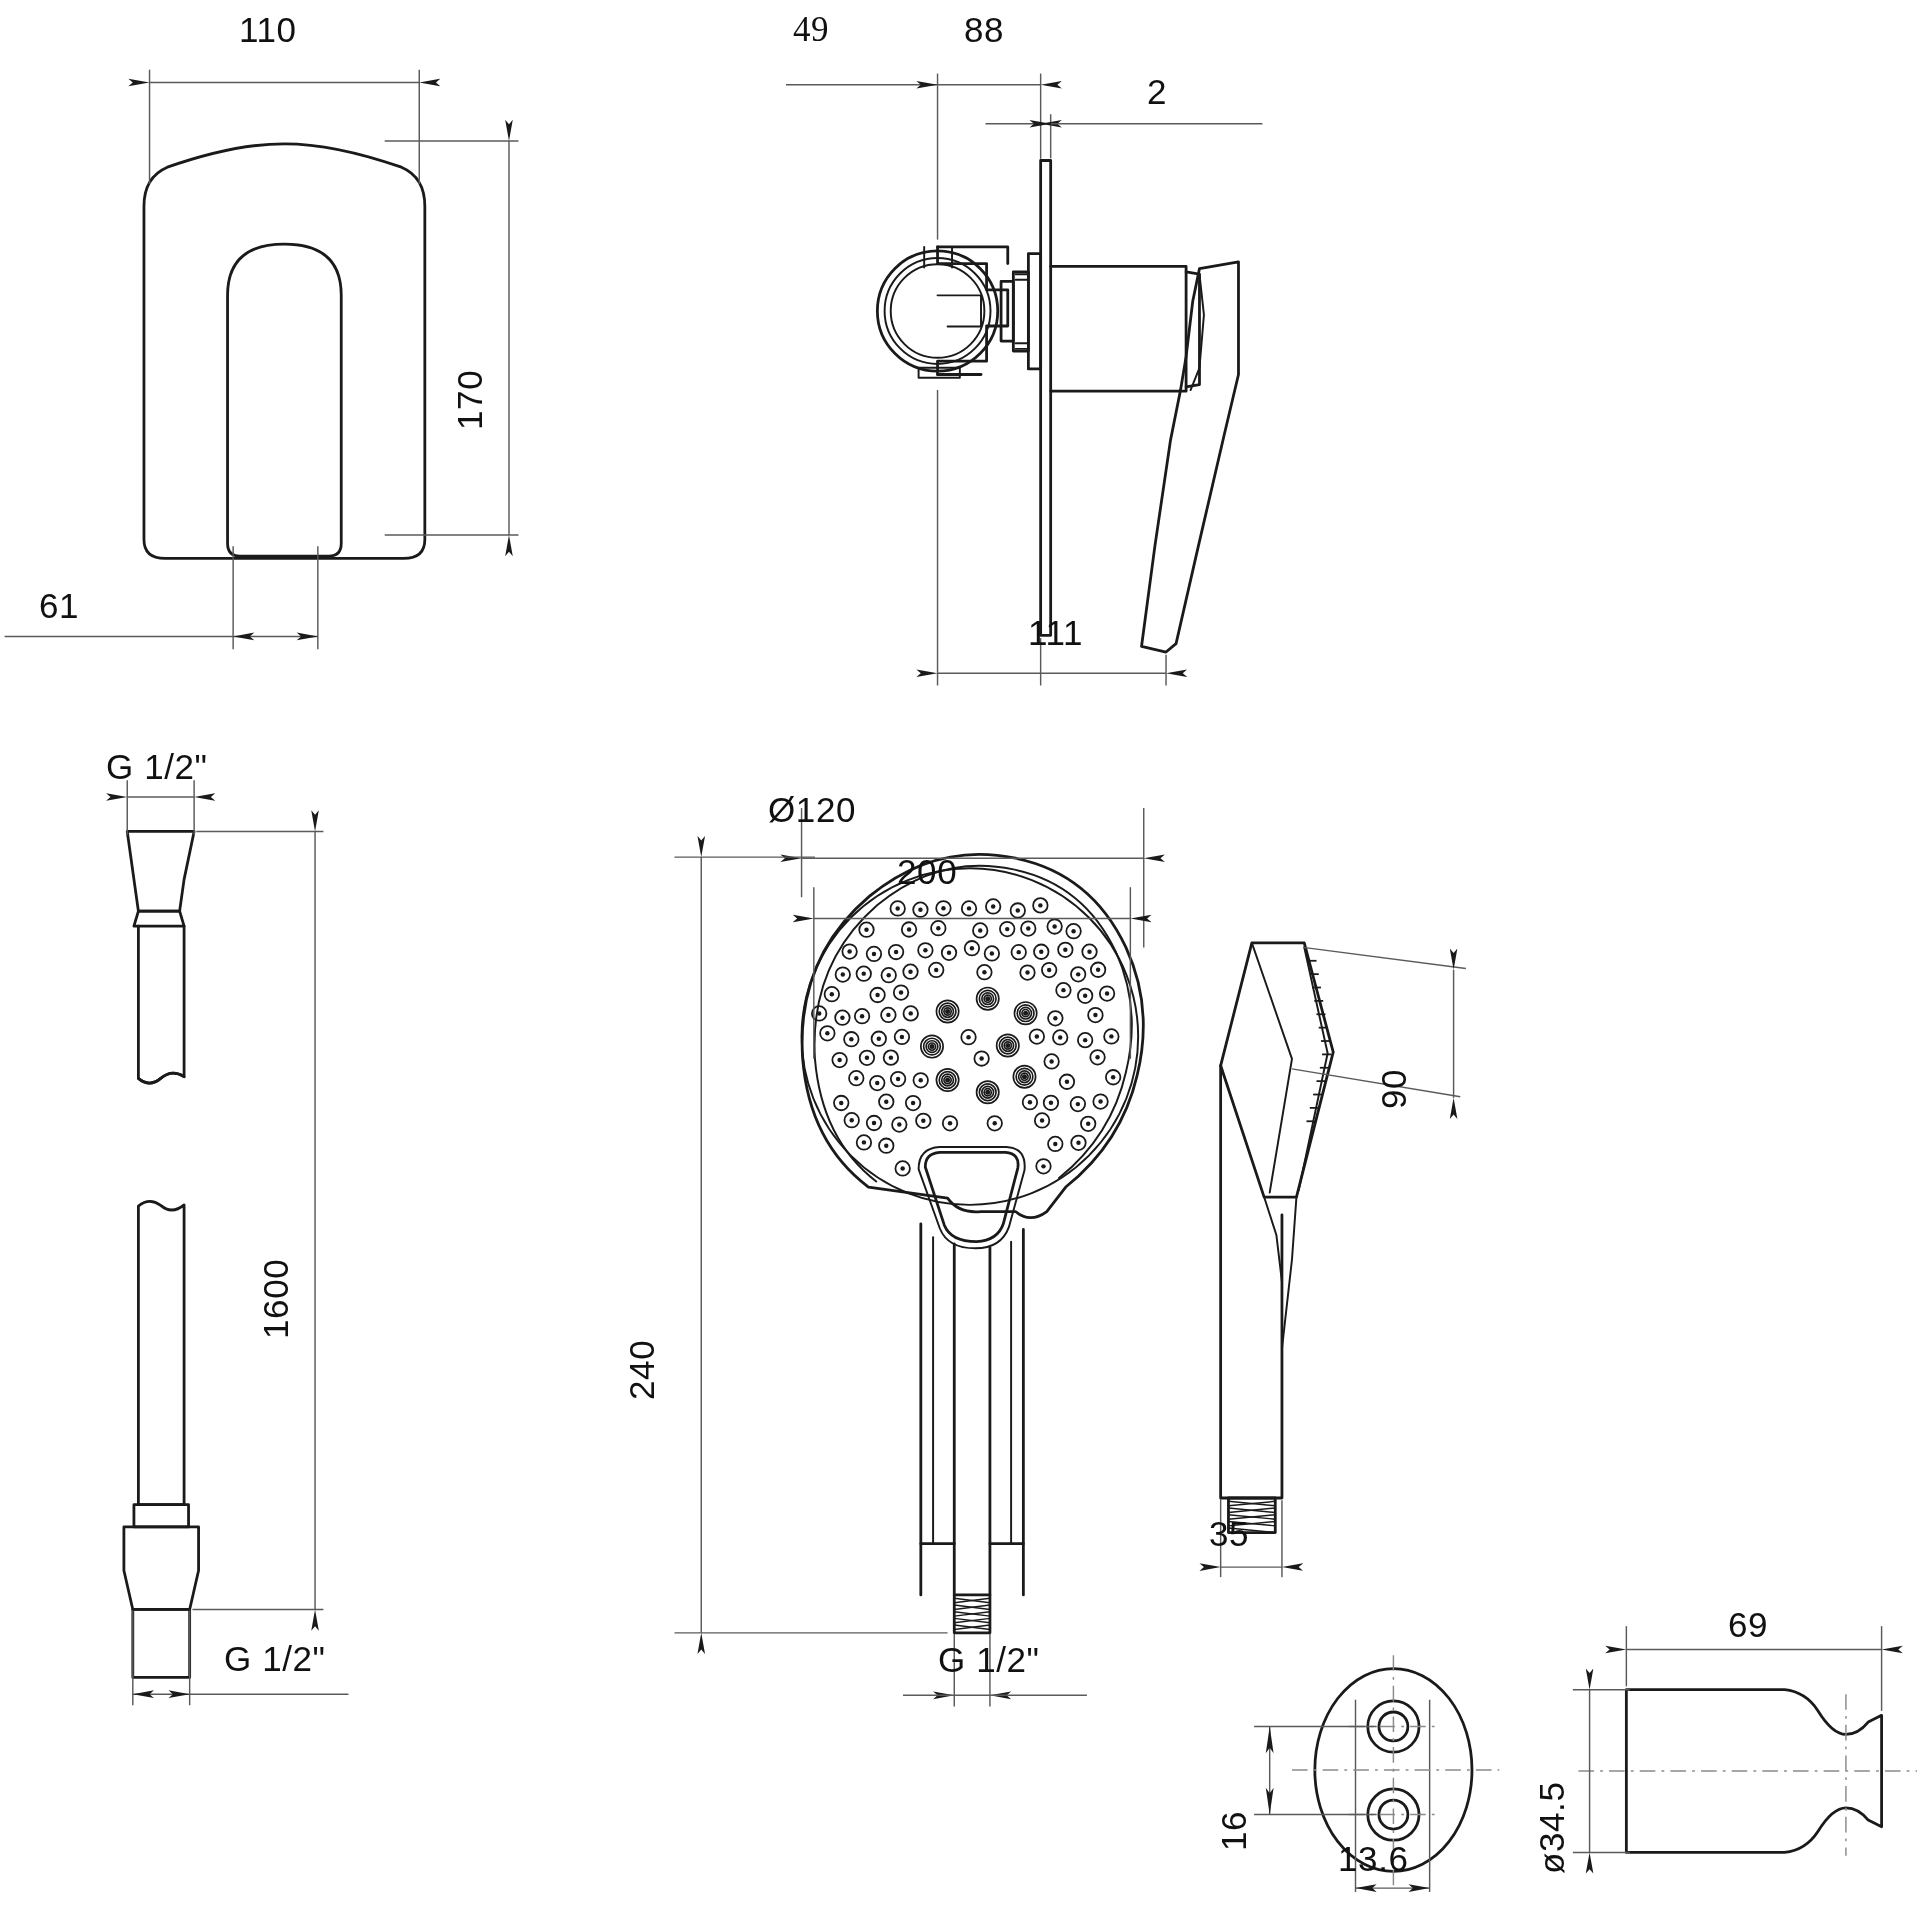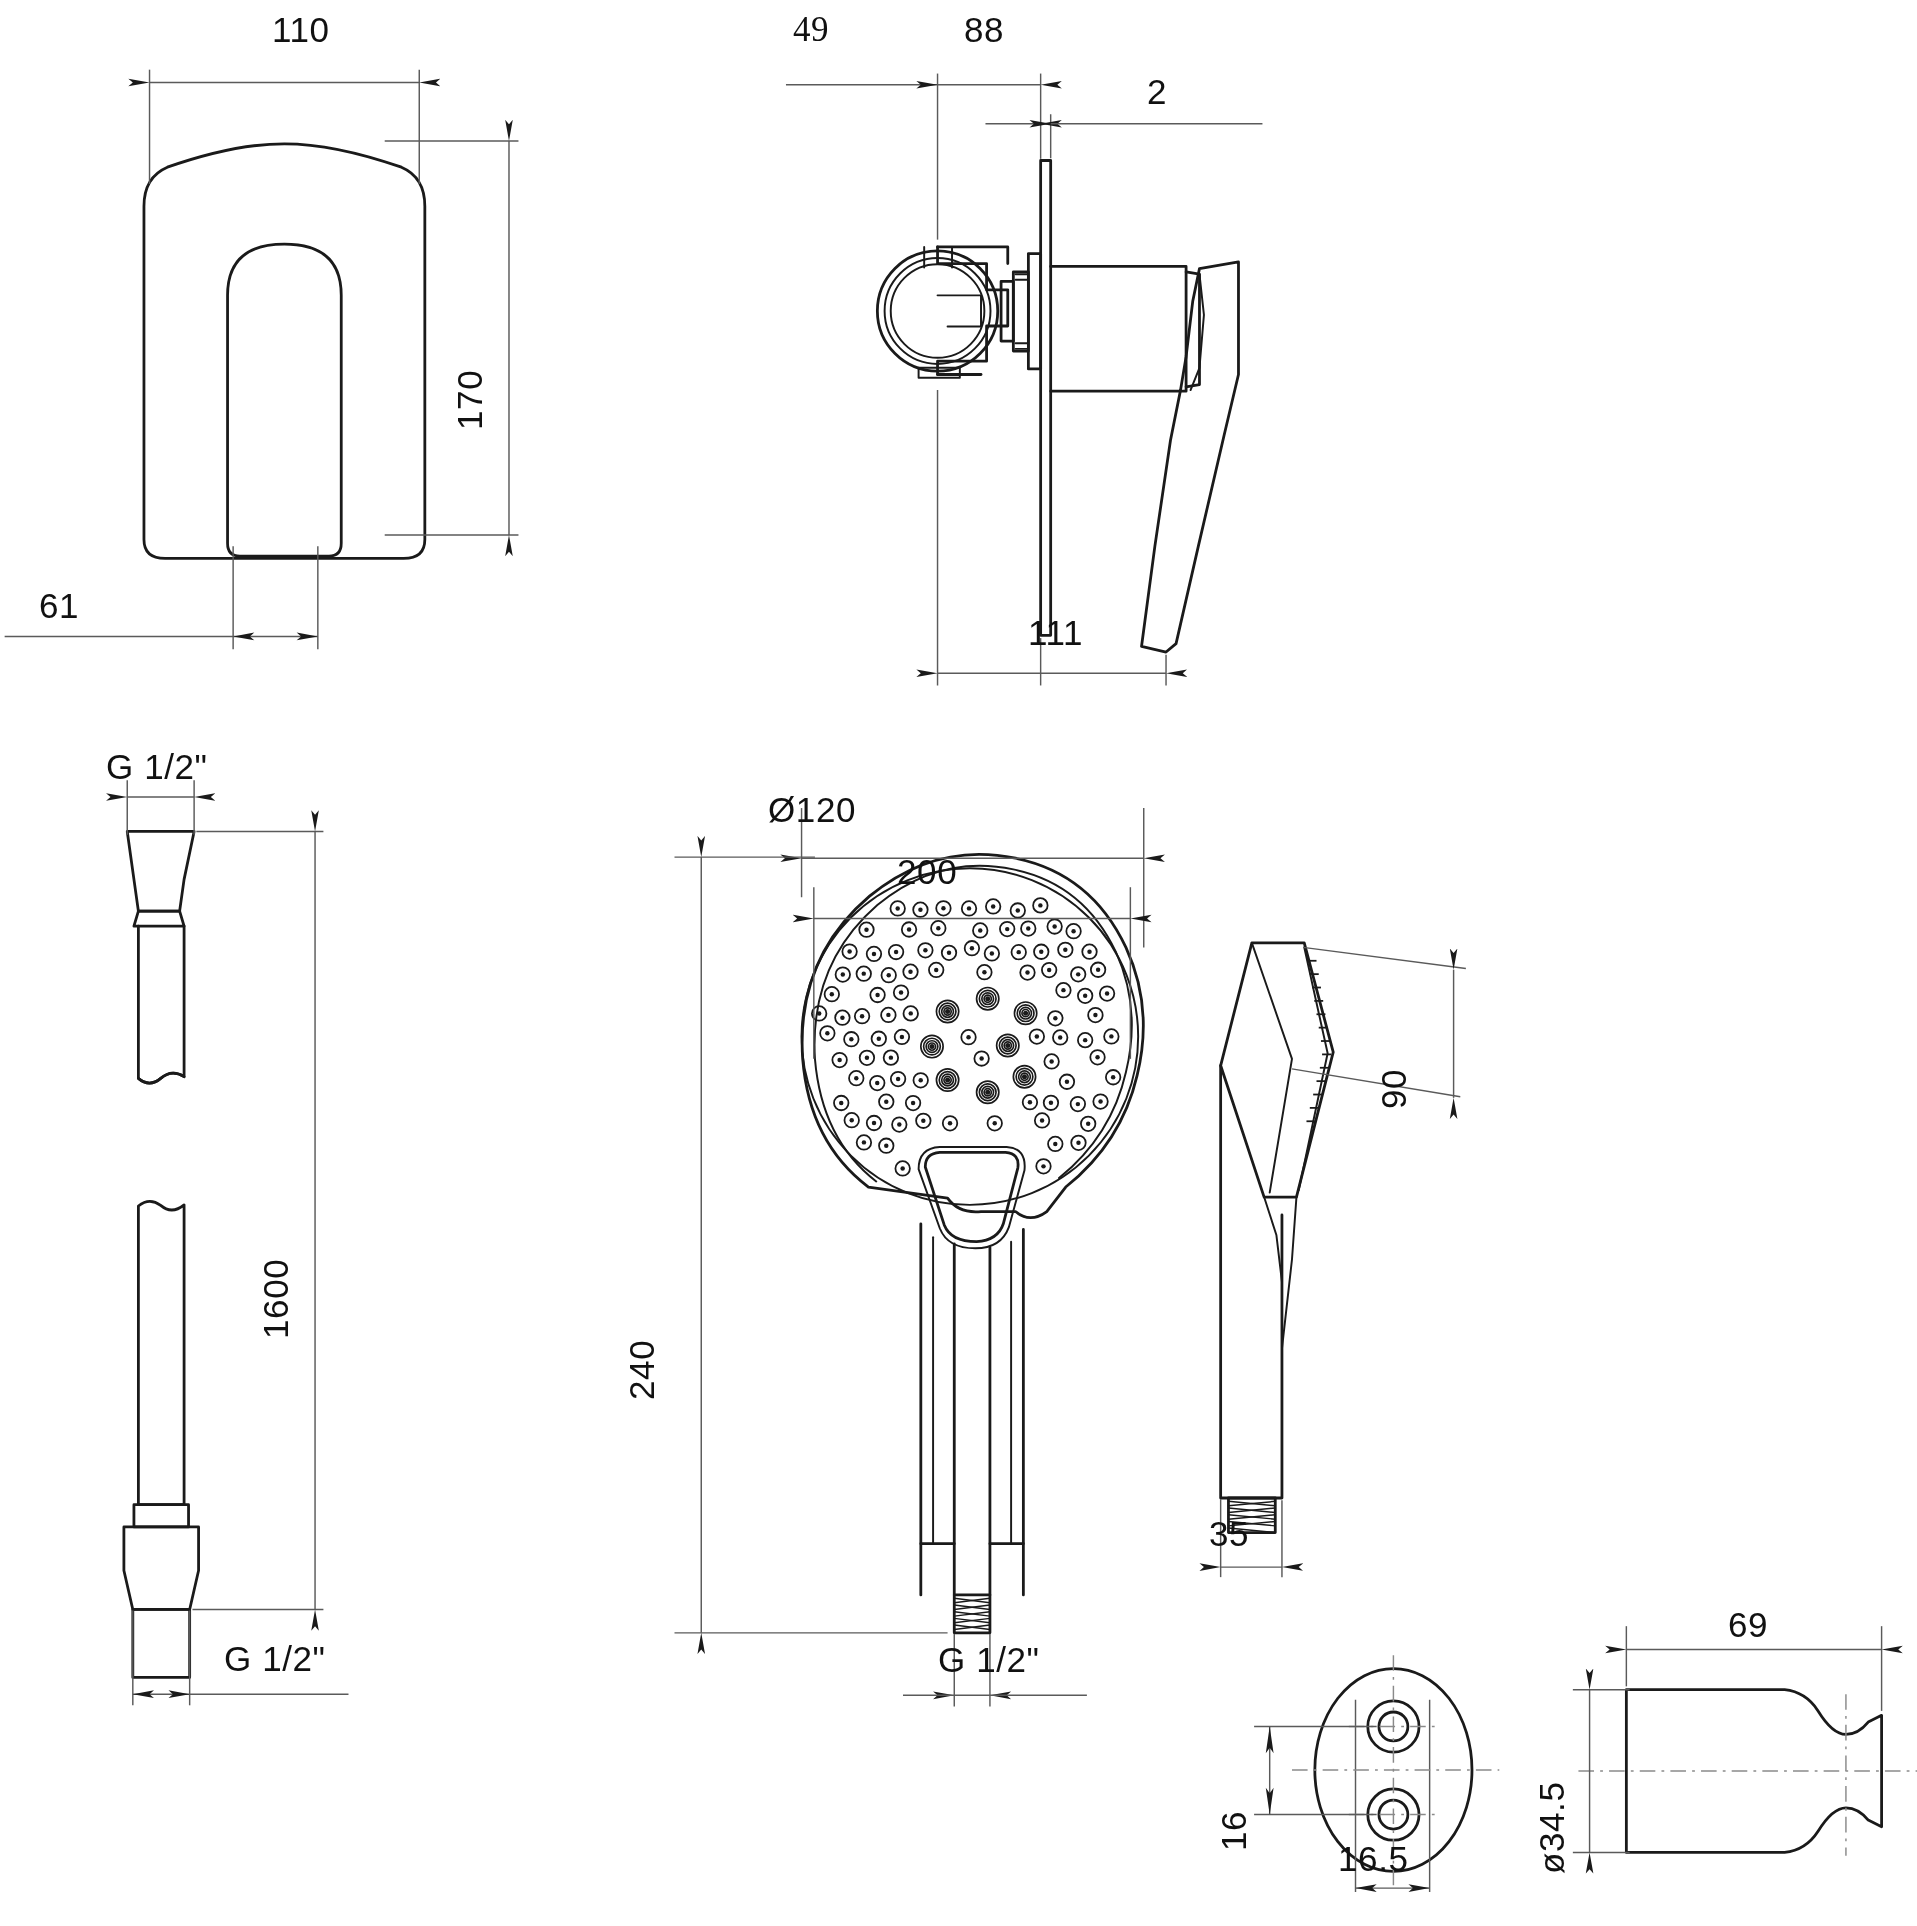--- a/index.html
+++ b/index.html
@@ -654,21 +654,21 @@
       <line class="extline" x1="3376" y1="2918" x2="3376" y2="3070"></line>
       <line class="dimline" x1="2918" y1="2960" x2="3376" y2="2960" marker-start="url(#arrL)" marker-end="url(#arrR)"></line>
 
       <line class="extline" x1="2822" y1="3032" x2="2924" y2="3032"></line>
       <line class="extline" x1="2822" y1="3324" x2="2924" y2="3324"></line>
       <line class="dimline" x1="2852" y1="3032" x2="2852" y2="3324" marker-start="url(#arrL)" marker-end="url(#arrR)"></line>
     </g>
 
   </svg>
 
-  <div class="dimtext" style="left:239px; top:10px;margin-left:33px;">110</div>
+  <div class="dimtext" style="left:239px; top:10px;">110</div>
   <div class="dimtext rot" style="left:490px; top:390px;">170</div>
   <div class="dimtext" style="left:39px; top:586px;">61</div>
 
   <div class="dimtext" style="left:793px; top:10px;font-family:Liberation Serif, serif;">49</div>
   <div class="dimtext" style="left:964px; top:10px;">88</div>
   <div class="dimtext" style="left:1147px; top:72px;">2</div>
   <div class="dimtext" style="left:1028px; top:613px;">111</div>
 
   <div class="dimtext" style="left:106px; top:747px;">G 1/2"</div>
   <div class="dimtext rot" style="left:296px; top:1299px;">1600</div>
@@ -676,19 +676,19 @@
 
   <div class="dimtext" style="left:768px; top:790px;">Ø120</div>
   <div class="dimtext" style="left:897px; top:852px;">200</div>
   <div class="dimtext rot" style="left:662px; top:1360px;">240</div>
   <div class="dimtext" style="left:938px; top:1640px;">G 1/2"</div>
 
   <div class="dimtext rot" style="left:1414px; top:1069px;">90</div>
   <div class="dimtext" style="left:1209px; top:1514px;">35</div>
 
   <div class="dimtext rot" style="left:1254px; top:1811px;">16</div>
-  <div class="dimtext" style="left:1338px; top:1839px;">16.5</div>
+  <div class="dimtext" style="left:1338px; top:1839px;">13.6</div>
 
   <div class="dimtext" style="left:1728px; top:1605px;">69</div>
   <div class="dimtext rot" style="left:1572px; top:1834px;">ø34.5</div>
 
 </div>
 
 
 </body></html>

